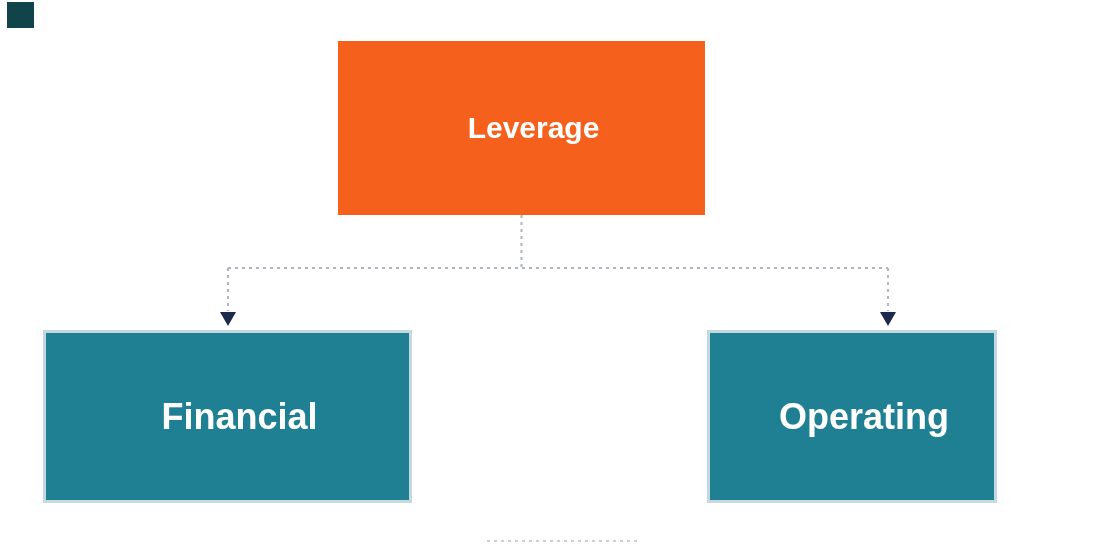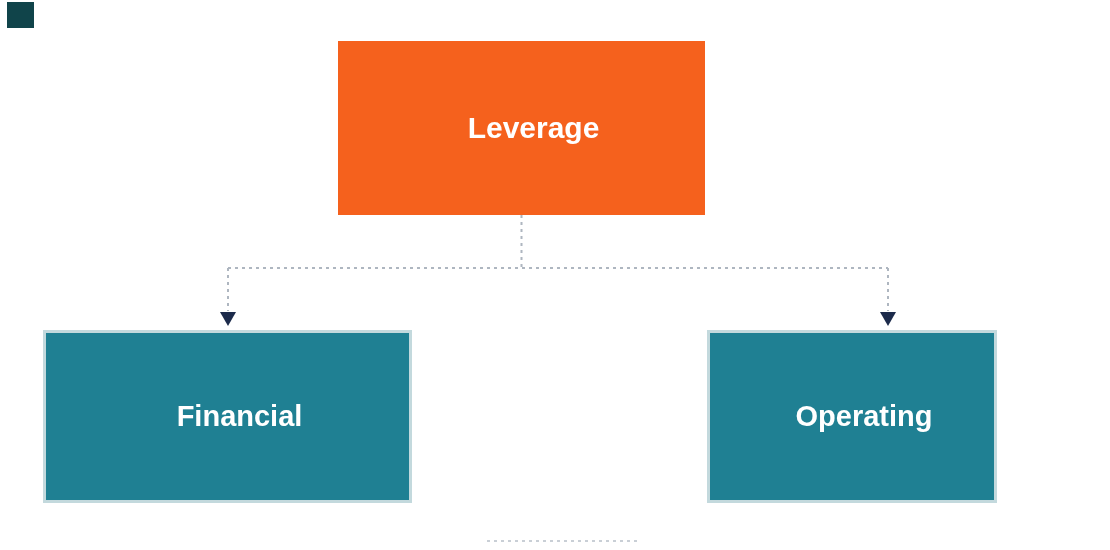--- a/index.html
+++ b/index.html
@@ -41,21 +41,21 @@
     left: 338px;
     top: 41px;
     width: 367px;
     height: 174px;
     background: var(--root-fill, #f5611d);
     font-size: 30px;
   }
   .node-child {
     background: var(--child-fill, #1f8093);
     border: 3px solid var(--child-border, #c3d9dd);
-    font-size: 29px;
+    font-size: 36px;
   }
   .node-child-left {
     left: 43px;
     top: 330px;
     width: 369px;
     height: 173px;
   }
   .node-child-right {
     left: 707px;
     top: 330px;

